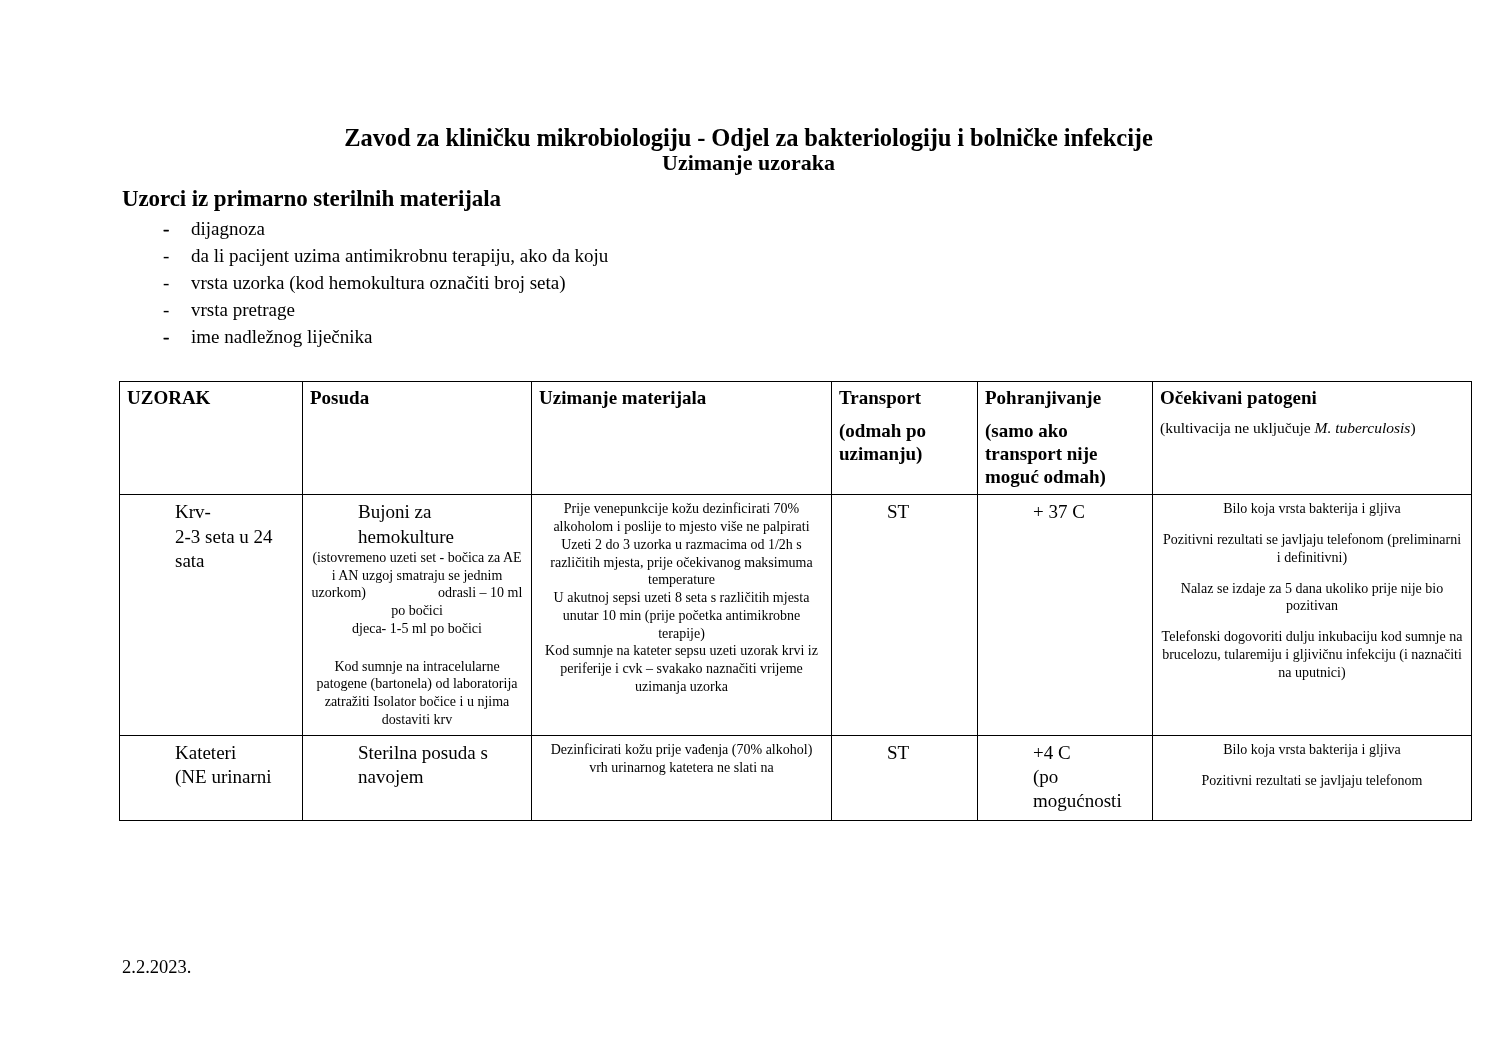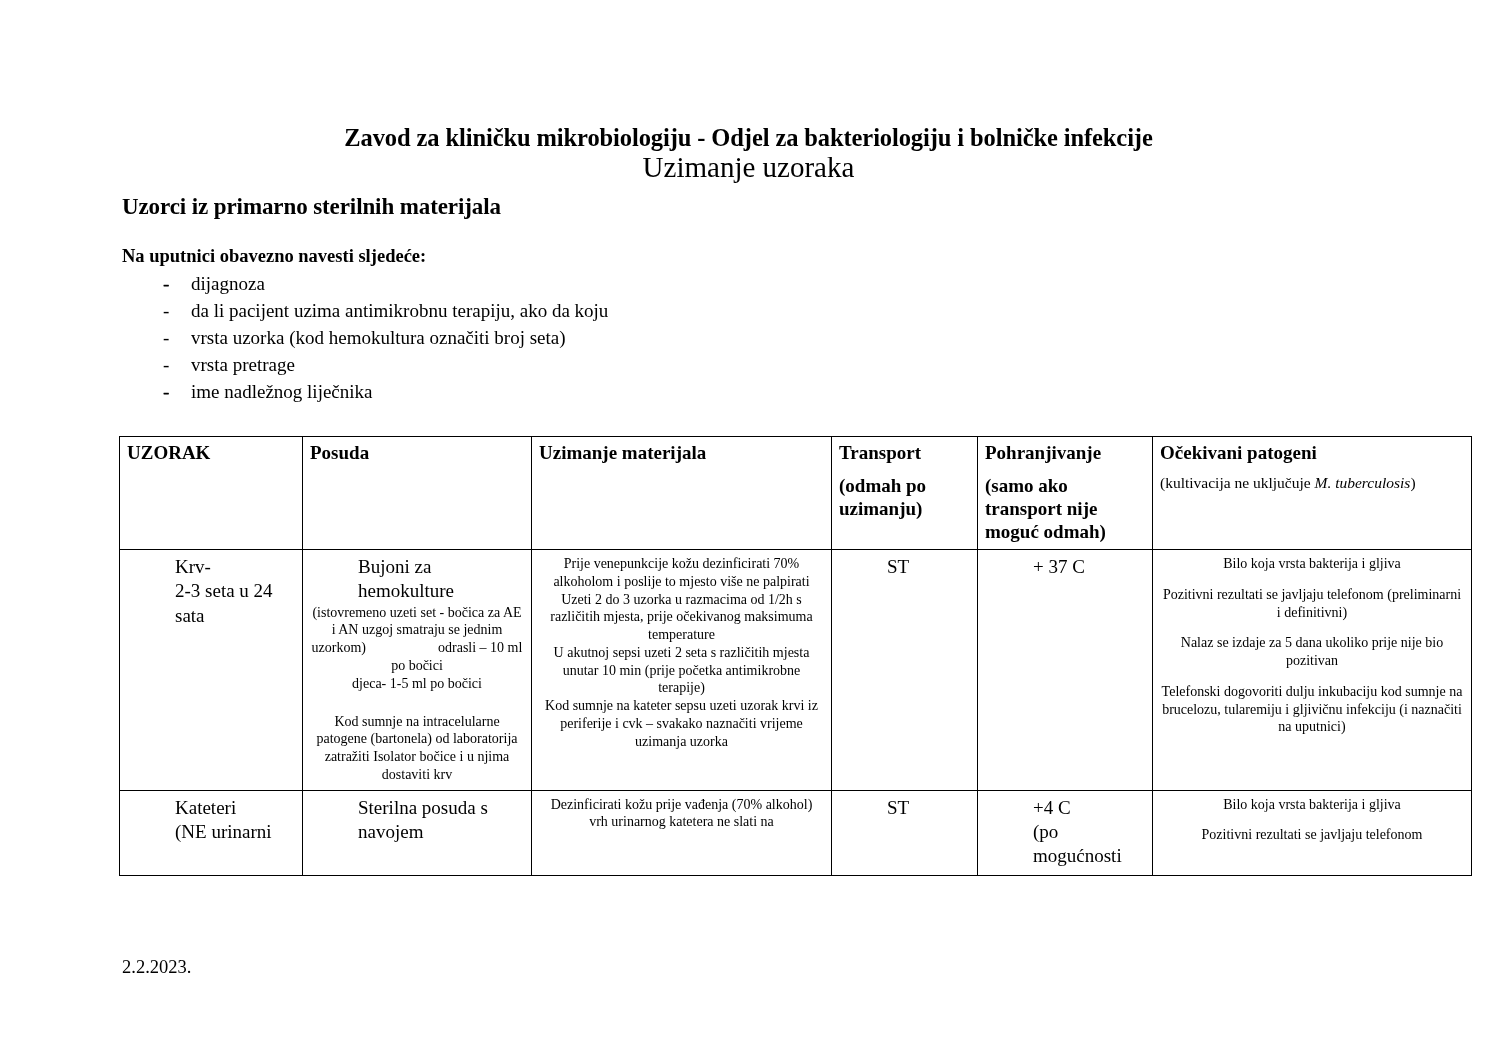--- a/index.html
+++ b/index.html
@@ -26,22 +26,22 @@
     text-align: center;
     padding-top: 124px;
   }
   .doc-title {
     font-size: 24.5px;
     font-weight: bold;
     line-height: 1.12;
     letter-spacing: -0.1px;
   }
   .doc-subtitle {
-    font-size: 29px;
-    font-weight: normal;
+    font-size: 22px;
+    font-weight: bold;
     line-height: 1.12;
   }
   .section-title {
     margin: 10px 0 0 122px;
     font-size: 23px;
     font-weight: bold;
     letter-spacing: -0.1px;
   }
   .lead {
     margin: 26px 0 0 122px;
@@ -126,21 +126,20 @@
 
 <div class="page">
 
   <div class="header-block">
     <div class="doc-title">Zavod za kliničku mikrobiologiju - Odjel za bakteriologiju i bolničke infekcije</div>
     <div class="doc-subtitle">Uzimanje uzoraka</div>
   </div>
 
   <div class="section-title">Uzorci iz primarno sterilnih materijala</div>
 
-  <div class="lead">Na uputnici obavezno navesti sljedeće:</div>
 
   <ul class="bullets">
     <li><span class="dash">-</span></li>
     <li><span class="dash">-</span><span class="txt">dijagnoza</span></li>
     <li><span class="dash">-</span><span class="txt">da li pacijent uzima antimikrobnu terapiju, ako da koju</span></li>
     <li><span class="dash">-</span><span class="txt">vrsta uzorka (kod hemokultura označiti broj seta)</span></li>
     <li><span class="dash">-</span><span class="txt">vrsta pretrage</span></li>
     <li><span class="dash">-</span></li>
     <li><span class="dash">-</span><span class="txt">ime nadležnog liječnika</span></li>
   </ul>
@@ -173,21 +172,21 @@
         </td>
         <td>
           <span class="big">Bujoni za hemokulture</span>
           <span class="sm"><span>(istovremeno uzeti set - bočica za AE i AN uzgoj smatraju se jednim uzorkom)</span><span class="wide-gap"></span><span>odrasli – 10 ml po bočici</span></span>
           <span class="sm">djeca- 1-5 ml po bočici</span>
           <span class="sm gap2">Kod sumnje na intracelularne patogene (bartonela) od laboratorija zatražiti Isolator bočice i u njima dostaviti krv</span>
         </td>
         <td>
           <span class="sm">Prije venepunkcije kožu dezinficirati 70% alkoholom i poslije to mjesto više ne palpirati</span>
           <span class="sm">Uzeti 2 do 3 uzorka u razmacima od 1/2h s različitih mjesta, prije očekivanog maksimuma temperature</span>
-          <span class="sm">U akutnoj sepsi uzeti 2 seta s različitih mjesta unutar 10 min (prije početka antimikrobne terapije)</span>
+          <span class="sm">U akutnoj sepsi uzeti 8 seta s različitih mjesta unutar 10 min (prije početka antimikrobne terapije)</span>
           <span class="sm">Kod sumnje na kateter sepsu uzeti uzorak krvi iz periferije i cvk – svakako naznačiti vrijeme uzimanja uzorka</span>
         </td>
         <td>
           <span class="big">ST</span>
         </td>
         <td>
           <span class="big">+ 37 C</span>
         </td>
         <td>
           <span class="sm">Bilo koja vrsta bakterija i gljiva</span>

